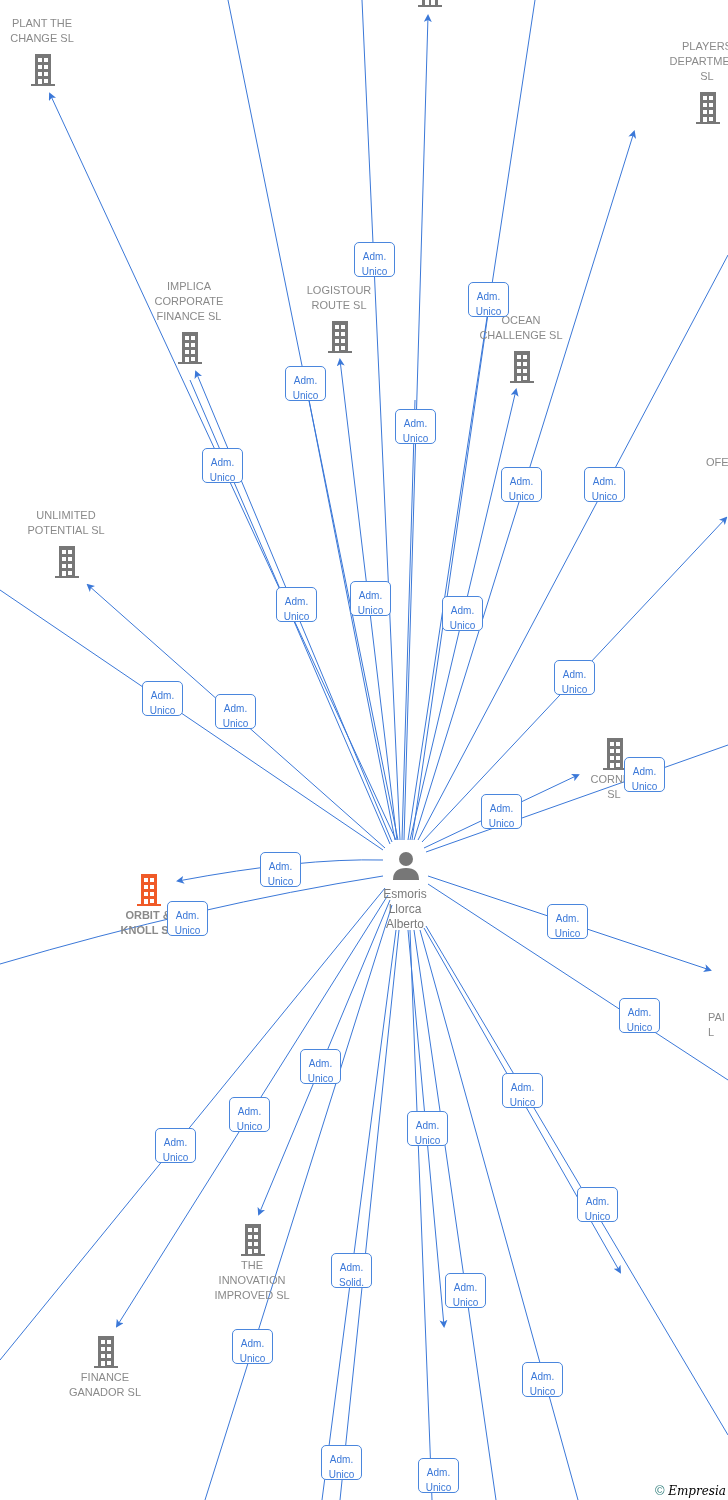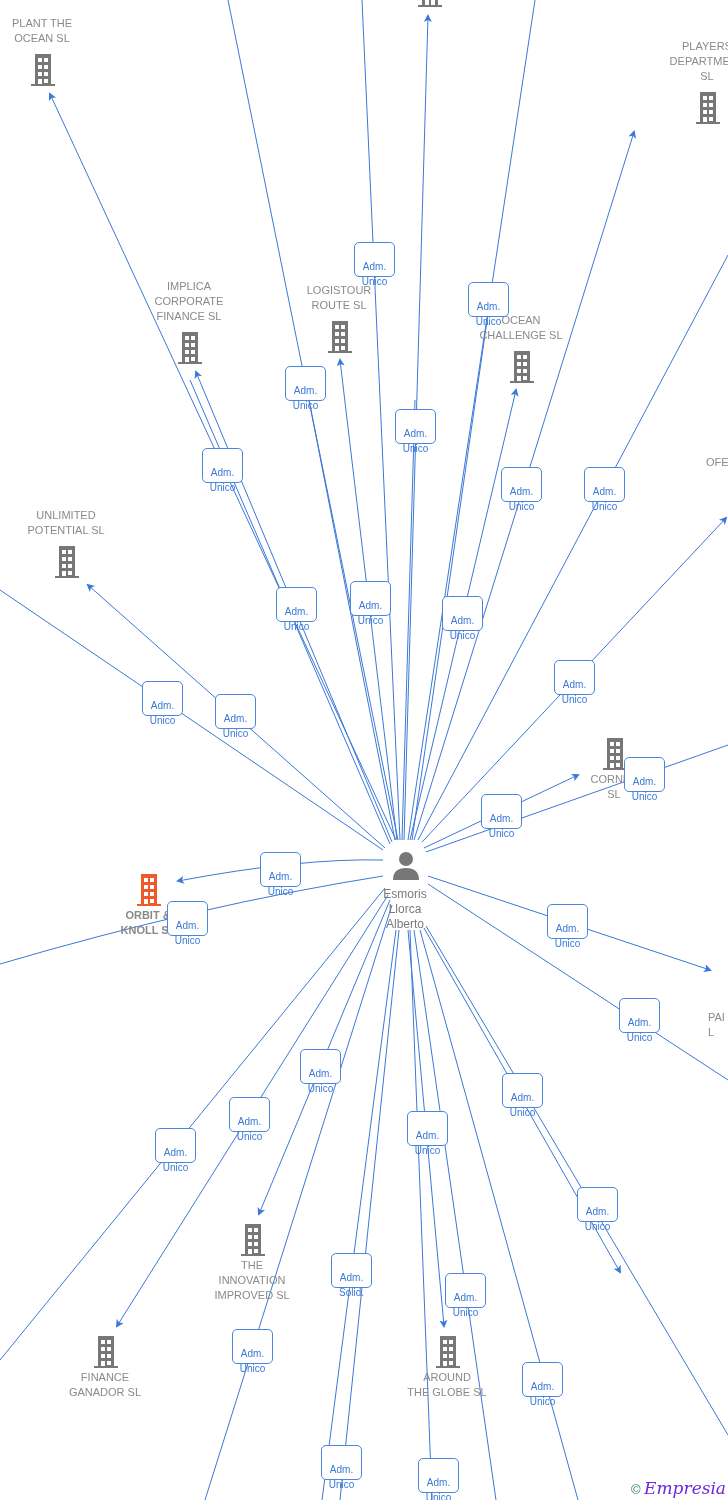--- a/index.html
+++ b/index.html
@@ -1,24 +1,24 @@
 <!DOCTYPE html>
 <html><head>
   <meta charset="utf-8">
   <style>
     html, body { margin: 0; padding: 0; background: #ffffff; }
     #canvas { position: relative; width: 728px; height: 1500px; overflow: hidden; background: #fff; font-family: "Liberation Sans", sans-serif; }
     svg.edges { position: absolute; left: 0; top: 0; width: 728px; height: 1500px; }
     .node { position: absolute; text-align: center; color: #8a8a8a; font-size: 11px; line-height: 15px; }
     .node .label { white-space: pre-line; display: block; }
     .node .icon { display: block; margin: 0 auto; }
-    .edge-label { position: absolute; box-sizing: border-box; width: 41px; height: 35px; border: 1.5px solid #4a86dd; border-radius: 5px; background: #fff; color: #3b78d8; font-size: 10px; line-height: 15px; text-align: center; padding-top: 16px; white-space: pre-line; cursor: pointer; }
+    .edge-label { position: absolute; box-sizing: border-box; width: 41px; height: 35px; border: 1.5px solid #4a86dd; border-radius: 5px; background: #fff; color: #3b78d8; font-size: 10px; line-height: 15px; text-align: center; padding-top: 6px; white-space: pre-line; cursor: pointer; }
     .person-label { position: absolute; color: #7a7a7a; font-size: 12px; line-height: 15px; text-align: center; white-space: pre-line; }
     .credit { position: absolute; right: 0; bottom: 0; font-size: 13px; color: #2e7d7a; padding: 0 2px 2px 0; }
-    .credit .brand { color: #6d28d9; font-family: "DejaVu Serif", serif; font-style: italic; font-size: 17px; }
+    .credit .brand { color: #000000; font-family: "DejaVu Serif", serif; font-style: italic; font-size: 12px; }
   </style>
 </head>
 <body>
 
 <div id="canvas">
   <svg class="edges" viewBox="0 0 728 1500">
     <defs>
       <marker id="arr" markerWidth="8" markerHeight="8" refX="6" refY="4" orient="auto">
         <path d="M0,0 L8,4 L0,8 L2,4 z" fill="#3b78d8"></path>
       </marker>
@@ -83,21 +83,21 @@
     <svg class="icon" width="32" height="20" viewBox="0 0 32 20">
         <rect x="8" y="0" width="16" height="18" fill="#777"></rect>
         <rect x="4" y="17" width="24" height="2" fill="#777"></rect>
         <rect x="11" y="10" width="4" height="7" fill="#fff"></rect>
         <rect x="17" y="10" width="4" height="7" fill="#fff"></rect>
       </svg>
   </div>
 
   <div class="node" style="left:2px; top:16px; width:80px;">
     <span class="label">PLANT THE
-OCEAN  SL</span>
+CHANGE  SL</span>
     <svg class="icon" width="32" height="36" viewBox="0 0 32 36" style="margin-top:6px">
         <rect x="9" y="2" width="16" height="31" fill="#777"></rect>
         <rect x="5" y="32" width="24" height="2" fill="#777"></rect>
         <rect x="12" y="6" width="4" height="4" fill="#fff"></rect>
         <rect x="18" y="6" width="4" height="4" fill="#fff"></rect>
         <rect x="12" y="13" width="4" height="4" fill="#fff"></rect>
         <rect x="18" y="13" width="4" height="4" fill="#fff"></rect>
         <rect x="12" y="20" width="4" height="4" fill="#fff"></rect>
         <rect x="18" y="20" width="4" height="4" fill="#fff"></rect>
         <rect x="12" y="27" width="4" height="5" fill="#fff"></rect>
@@ -264,36 +264,20 @@
         <rect x="18" y="13" width="4" height="4" fill="#fff"></rect>
         <rect x="12" y="20" width="4" height="4" fill="#fff"></rect>
         <rect x="18" y="20" width="4" height="4" fill="#fff"></rect>
         <rect x="12" y="27" width="4" height="5" fill="#fff"></rect>
         <rect x="18" y="27" width="4" height="4" fill="#fff"></rect>
       </svg>
     <span class="label">FINANCE
 GANADOR SL</span>
   </div>
 
-  <div class="node" style="left:402px; top:1334px; width:90px;">
-    <svg class="icon" width="32" height="36" viewBox="0 0 32 36">
-        <rect x="9" y="2" width="16" height="31" fill="#777"></rect>
-        <rect x="5" y="32" width="24" height="2" fill="#777"></rect>
-        <rect x="12" y="6" width="4" height="4" fill="#fff"></rect>
-        <rect x="18" y="6" width="4" height="4" fill="#fff"></rect>
-        <rect x="12" y="13" width="4" height="4" fill="#fff"></rect>
-        <rect x="18" y="13" width="4" height="4" fill="#fff"></rect>
-        <rect x="12" y="20" width="4" height="4" fill="#fff"></rect>
-        <rect x="18" y="20" width="4" height="4" fill="#fff"></rect>
-        <rect x="12" y="27" width="4" height="5" fill="#fff"></rect>
-        <rect x="18" y="27" width="4" height="4" fill="#fff"></rect>
-      </svg>
-    <span class="label">AROUND
-THE GLOBE  SL</span>
-  </div>
 
   <div class="node" style="left:380px; top:850px; width:52px;">
     <svg class="icon" width="30" height="30" viewBox="0 0 30 30">
         <circle cx="15" cy="9" r="7" fill="#777"></circle>
         <path d="M2,30 Q2,18 15,18 Q28,18 28,30 z" fill="#777"></path>
       </svg>
   </div>
   <div class="person-label" style="left:370px; top:887px; width:70px;">Esmoris
 Llorca
 Alberto</div>

